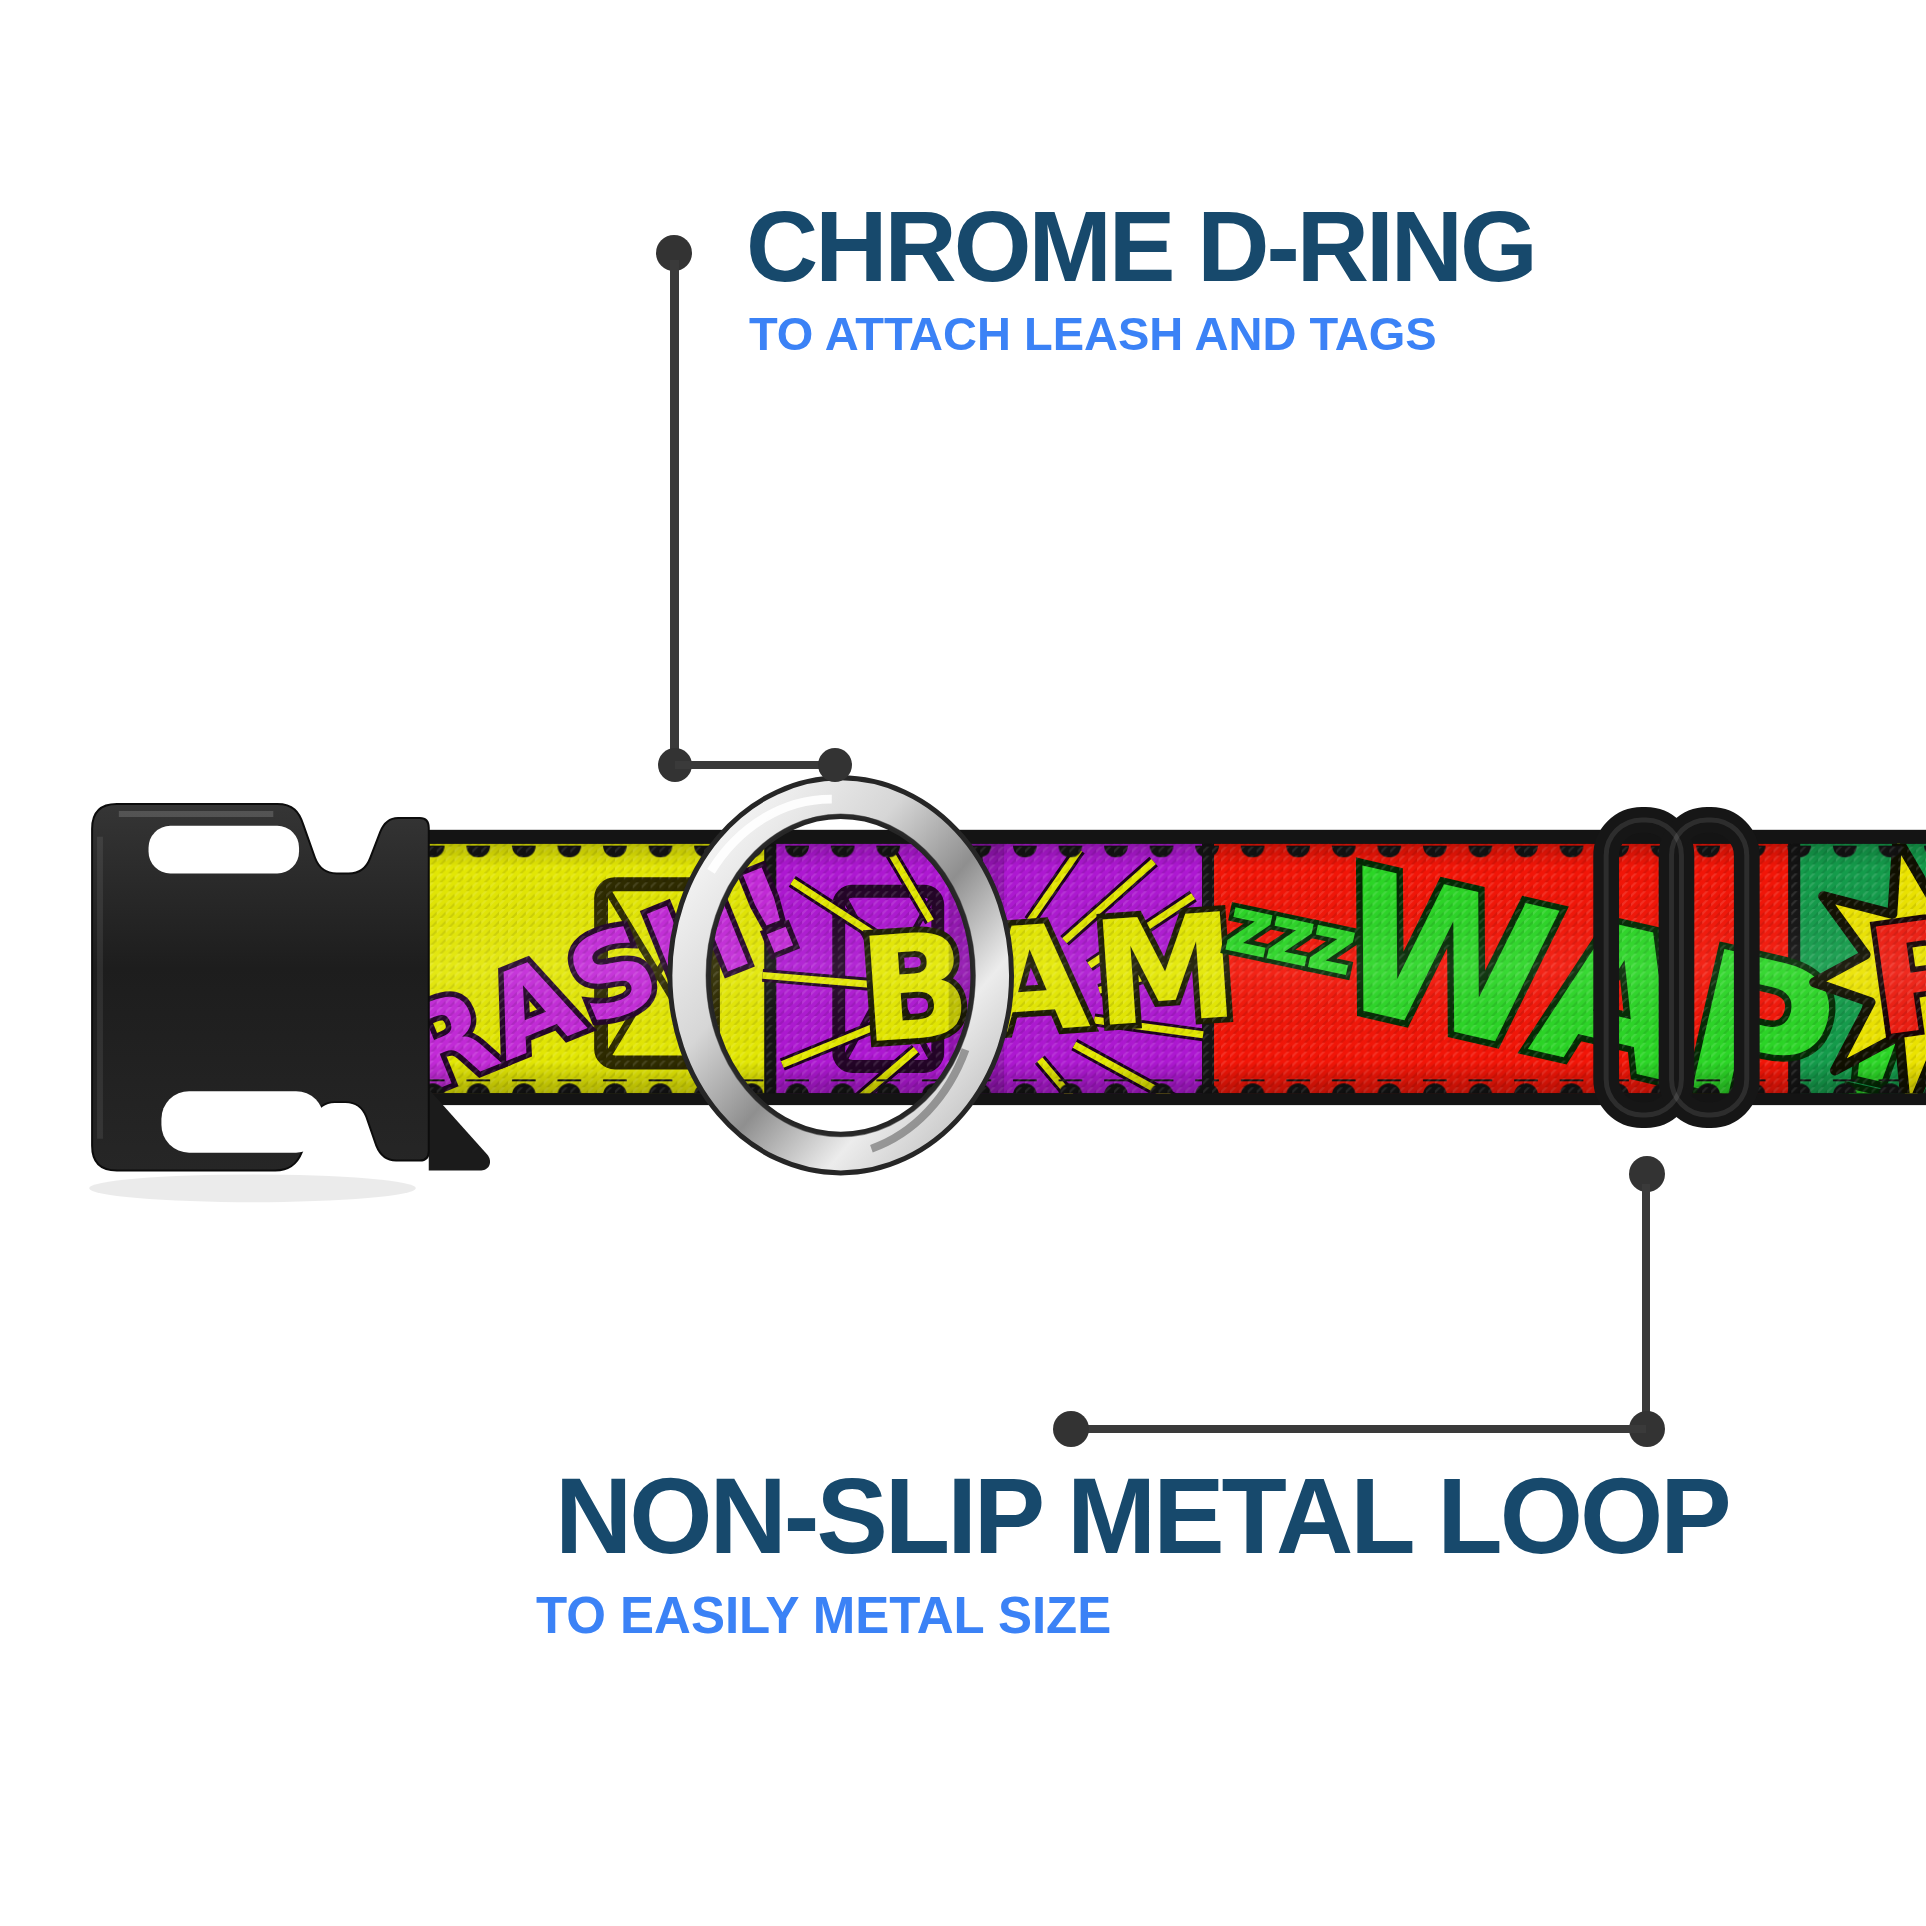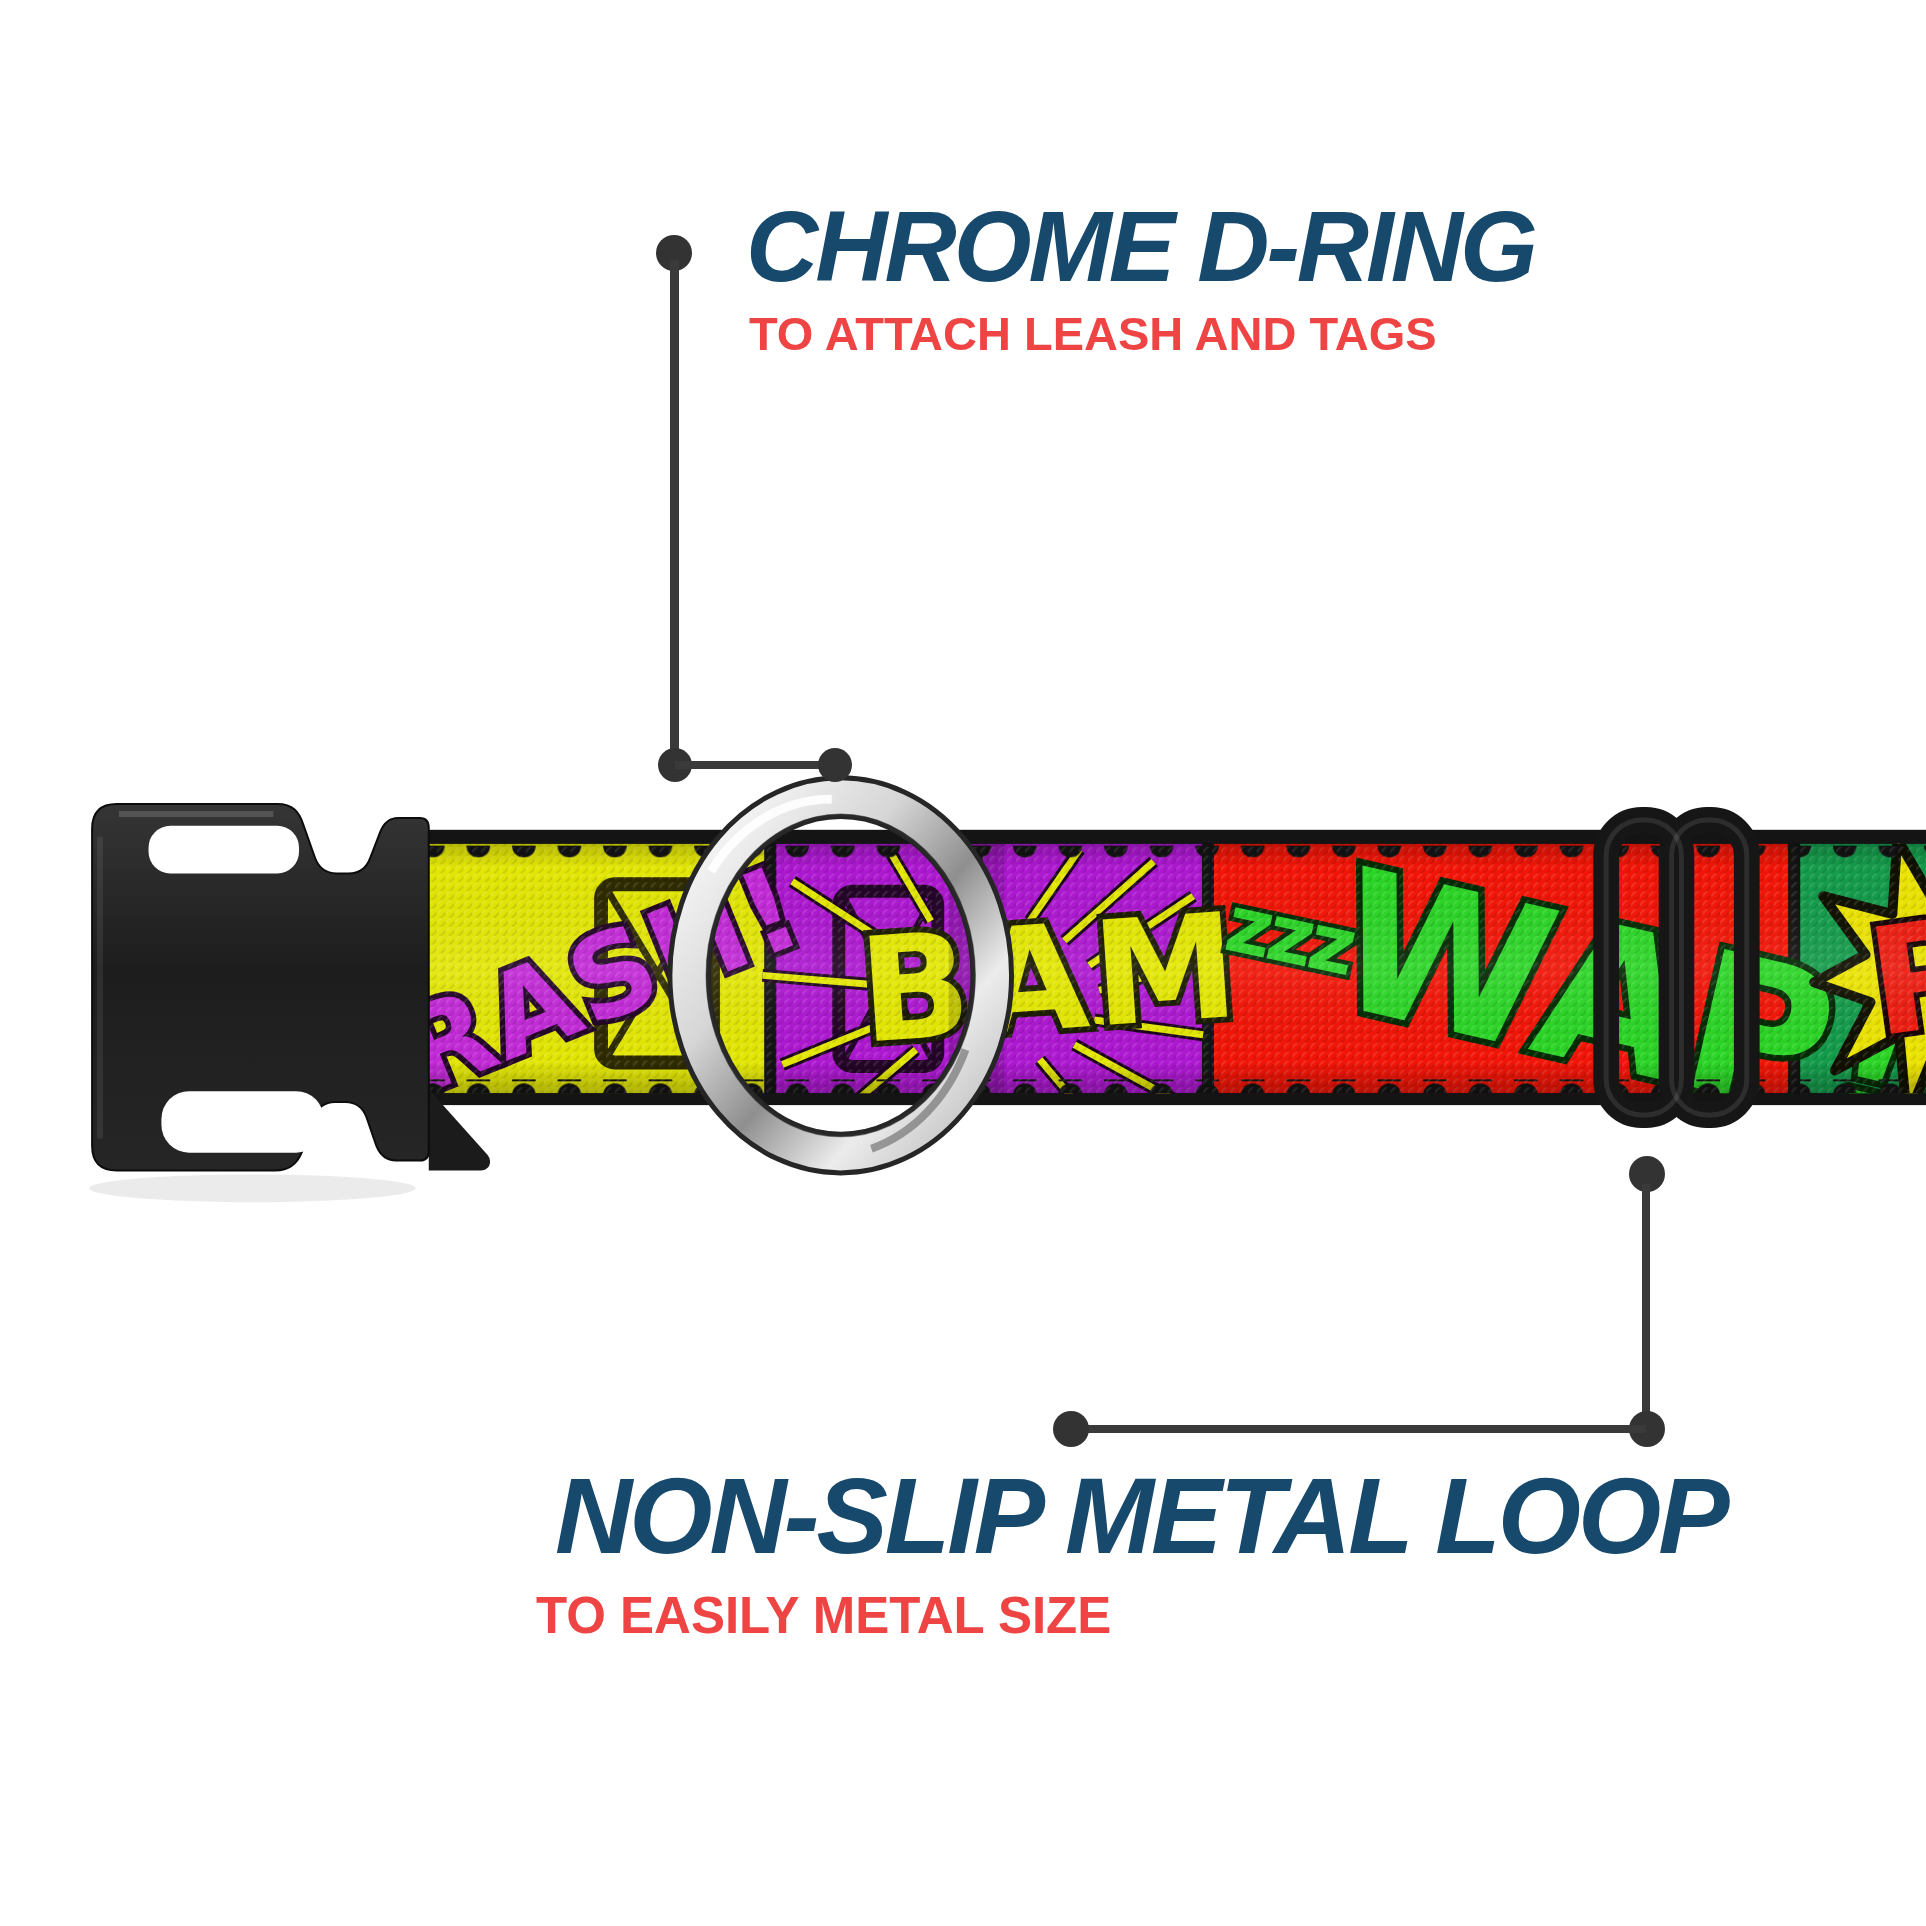--- a/index.html
+++ b/index.html
@@ -5,24 +5,24 @@
   html,body{margin:0;padding:0;background:#fff;}
   #stage{
     position:relative;width:1927px;height:1927px;background:#ffffff;
     overflow:hidden;font-family:"Liberation Sans", sans-serif;
   }
   #collar-svg{position:absolute;left:0;top:0;width:1927px;height:1927px;}
   .callout-dot{position:absolute;border-radius:50%;background:#333333;}
   .callout-line{position:absolute;background:#3a3a3a;}
   .co-title{
     position:absolute;font-weight:bold;color:#17496c;
-    letter-spacing:-3px;white-space:nowrap;line-height:1;z-index:3;font-style:italic;
+    letter-spacing:-3px;white-space:nowrap;line-height:1;z-index:3;
   }
   .co-sub{
-    position:absolute;font-weight:bold;color:#ef4444;
+    position:absolute;font-weight:bold;color:#3b82f6;
     letter-spacing:0px;white-space:nowrap;line-height:1;z-index:3;
   }
   #top-title{left:746px;top:196px;font-size:100px;}
   #top-sub{left:749px;top:310px;font-size:47px;}
   #bottom-title{left:555px;top:1463px;font-size:107px;}
   #bottom-sub{left:536px;top:1590px;font-size:51px;}
   
   #t-dot1{left:656px;top:235px;width:36px;height:36px;}
   #t-vline{left:670px;top:260px;width:9px;height:505px;}
   #t-dot2{left:658px;top:748px;width:34px;height:34px;}

